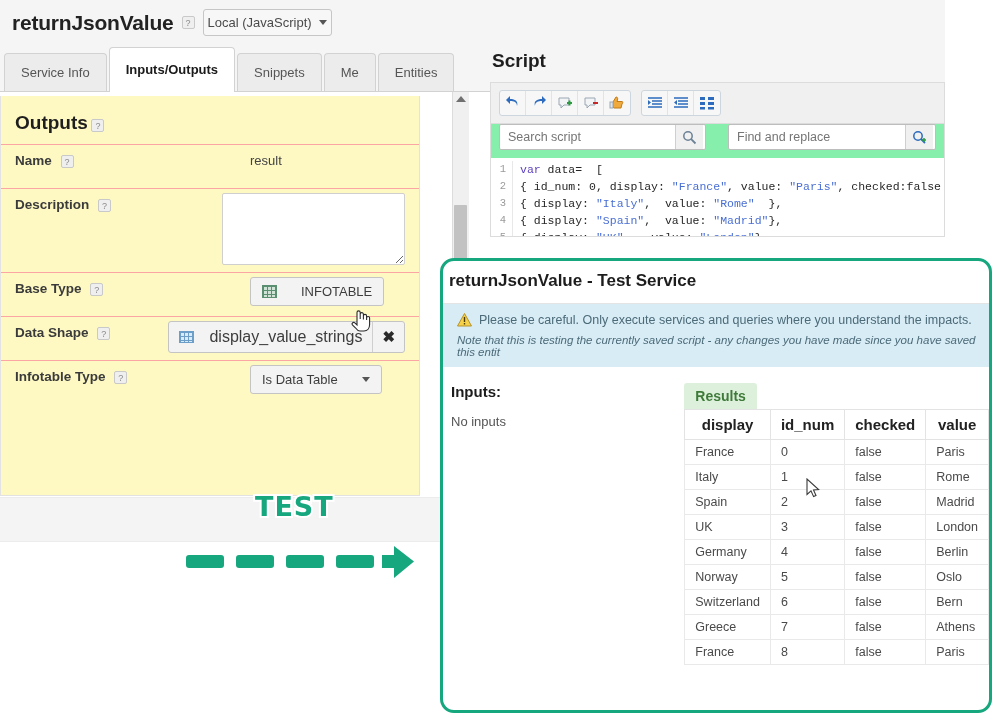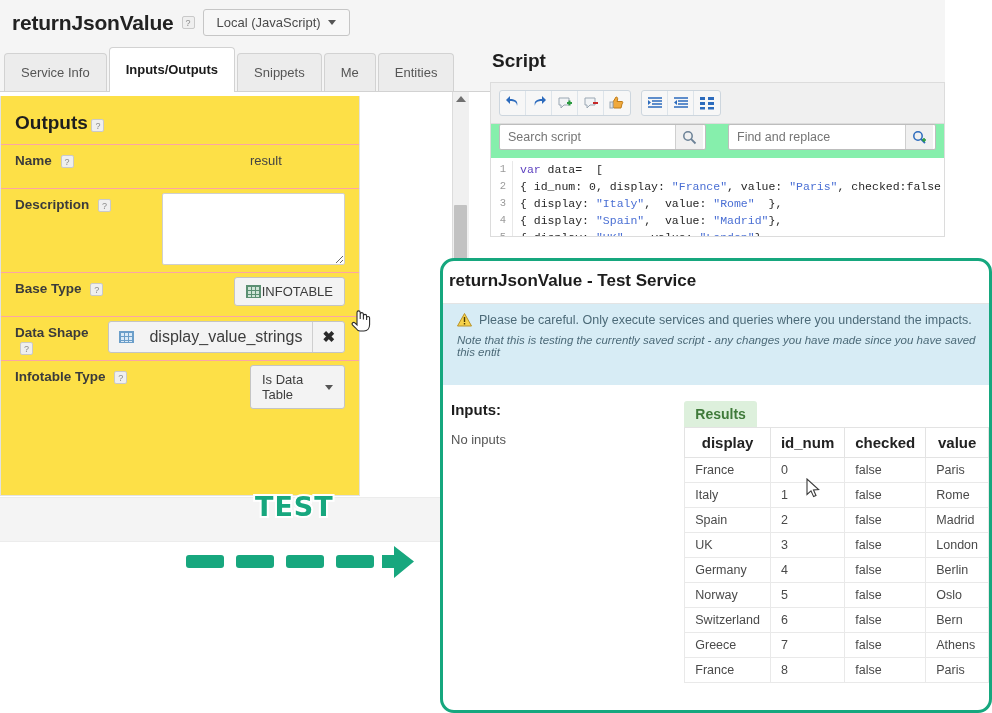--- a/index.html
+++ b/index.html
@@ -22,21 +22,21 @@
     display:flex; align-items:center; padding-left:12px; gap:8px;
   }
   #svc-title { font-size:21px; font-weight:bold; color:#222; letter-spacing:-0.2px; }
   .help-q {
     display:inline-block; width:13px; height:13px; line-height:12px;
     border:1px solid #c9c9c9; background:#efefef; color:#8a8a8a;
     font-size:9px; text-align:center; border-radius:2px; vertical-align:middle;
   }
   .dd-btn {
     background:#f7f7f7; border:1px solid #c6c6c6; border-radius:3px;
-    padding:5px 13px; font-size:13px; color:#4a4a4a; cursor:pointer;
+    padding:5px 4px; font-size:13px; color:#4a4a4a; cursor:pointer;
     display:inline-flex; align-items:center; gap:7px;
   }
   .caret { width:0;height:0;border-left:4px solid transparent;border-right:4px solid transparent;border-top:5px solid #555; }
 
   
   #tabstrip {
     position:absolute; left:0; top:45px; width:945px; height:47px;
     background:#f5f5f5; border-bottom:1px solid #d2d2d2;
     display:flex; align-items:flex-end; padding-left:4px;
   }
@@ -48,36 +48,36 @@
   }
   .tab.active { background:#ffffff; color:#1a1a1a; font-weight:bold; height:44px; z-index:3; }
   .tab.active::after{ content:""; position:absolute; left:0; right:0; bottom:-1px; height:2px; background:#fff; }
 
   
   #left-pane {
     position:absolute; left:0; top:92px; width:455px; height:621px;
     background:#ffffff; overflow:hidden;
   }
   #outputs-card {
-    position:absolute; left:0; top:4px; width:360px; height:400px;
-    border:1px solid #e2e2e2; border-top:none; background:#fde047;
+    position:absolute; left:0; top:4px; width:420px; height:400px;
+    border:1px solid #e2e2e2; border-top:none; background:#fef9c3;
   }
   #outputs-head { padding:16px 0 10px 14px; }
   #outputs-head h2 { margin:0; font-size:19px; font-weight:bold; color:#1e1e1e; display:inline-block; }
   .form-row {
     display:flex; align-items:flex-start; border-top:1px solid #fca5a5;
     padding:4px 14px; min-height:44px;
   }
   .form-label { width:235px; font-size:13.5px; font-weight:bold; color:#3b3b3b; padding-top:4px; }
   .form-label .help-q { margin-left:5px; font-weight:normal; }
   .form-val { flex:1; }
   .plain-val { color:#444; font-size:13px; padding-top:4px; }
   .desc-box { width:183px; height:72px; border:1px solid #cfcfcf; border-radius:2px; background:#fff; }
   .pill-btn {
-    display:inline-flex; align-items:center; gap:1px;
+    display:inline-flex; align-items:center; gap:24px;
     background:#f3f3f3; border:1px solid #c4c4c4; border-radius:3px;
     padding:6px 11px; font-size:13px; color:#3d3d3d; cursor:pointer;
   }
   .shape-group { display:inline-flex; align-items:stretch; border:1px solid #c4c4c4; border-radius:3px; overflow:hidden; background:#f3f3f3;}
   .shape-group .shape-main { display:flex; align-items:center; gap:15px; padding:6px 10px; font-size:16px; color:#3d3d3d; }
   .shape-group .shape-x { display:flex; align-items:center; padding:0 9px; border-left:1px solid #cfcfcf; color:#2a2a2a; font-size:15px; font-weight:bold; cursor:pointer; }
 
   
   .ico-infotable { width:15px; height:13px; background:#cfe3d6; border:1px solid #5b8f72;
     background-image:linear-gradient(to right,#5b8f72 1px,transparent 1px),linear-gradient(to bottom,#5b8f72 1px,transparent 1px);
@@ -121,21 +121,21 @@
   .kw { color:#5b3fbf; } .str { color:#4a6fd4; } .txt { color:#262626; }
 
   
   #modal {
     position:absolute; left:440px; top:258px; width:552px; height:455px;
     background:#ffffff; border:3px solid #16a77e; border-radius:14px;
     overflow:hidden;
   }
   #modal-title { font-size:17px; font-weight:bold; color:#1d1d1d; padding:10px 0 0 6px; }
   #modal-sep { border-top:1px solid #e4e4e4; margin-top:12px; }
-  #modal-warn { background:#d7ecf5; padding:9px 10px 27px 14px; }
+  #modal-warn { background:#d7ecf5; padding:9px 10px 9px 14px; }
   .warn-line1 { font-size:12.5px; color:#4c6a78; display:flex; align-items:flex-start; gap:7px; }
   .warn-line2 { font-size:11.5px; font-style:italic; color:#4c6a78; margin-top:4px; }
   #modal-body { display:flex; padding:16px 0 0 4px; }
   #inputs-col { width:252px; padding-left:4px; }
   #inputs-col h3 { margin:0 0 14px 0; font-size:15px; font-weight:bold; color:#1d1d1d; }
   #inputs-none { font-size:13px; color:#555; }
   #results-col { flex:1; }
   #results-tab { display:inline-block; background:#ddf0dc; color:#3f7a3a; font-weight:bold;
     font-size:14px; padding:5px 11px; border-radius:3px 3px 0 0; }
   table.res { border-collapse:collapse; background:#fff; border:1px solid #e3e3e3; }

